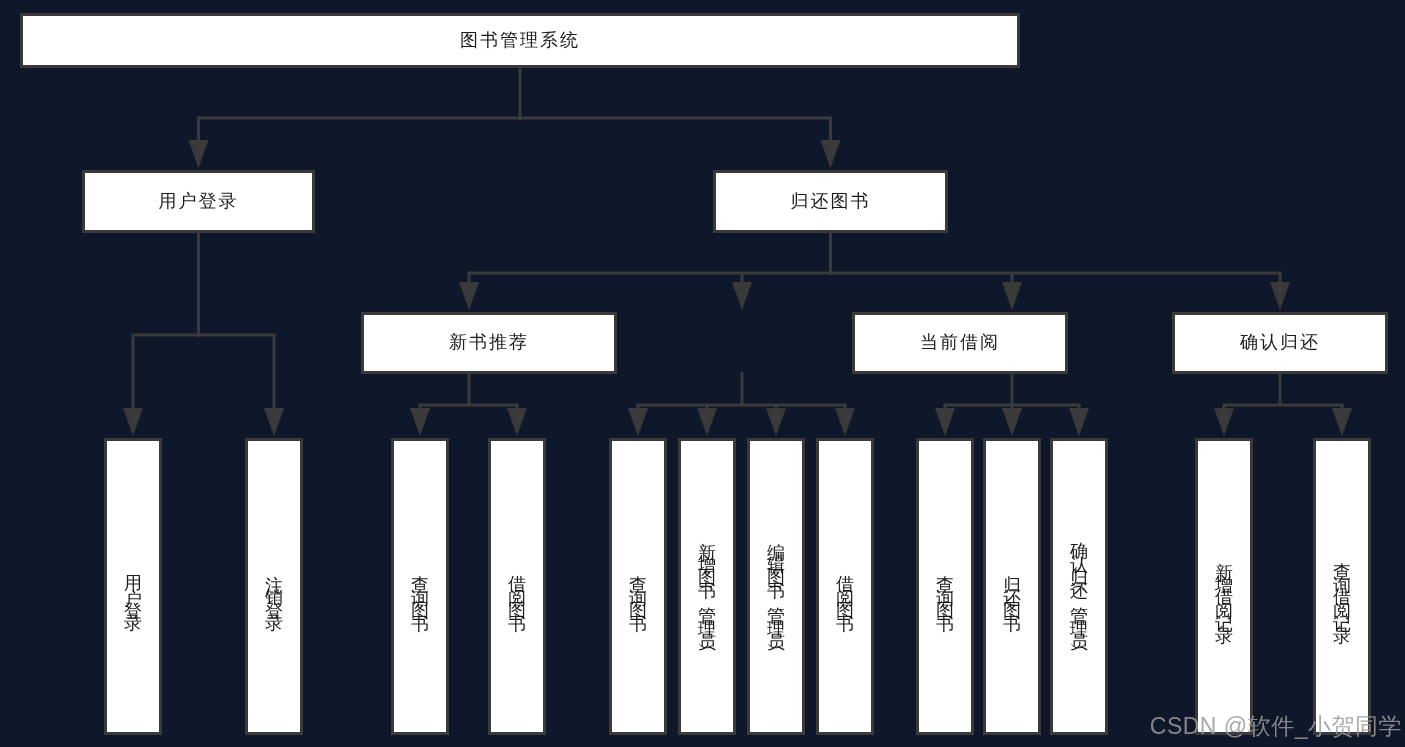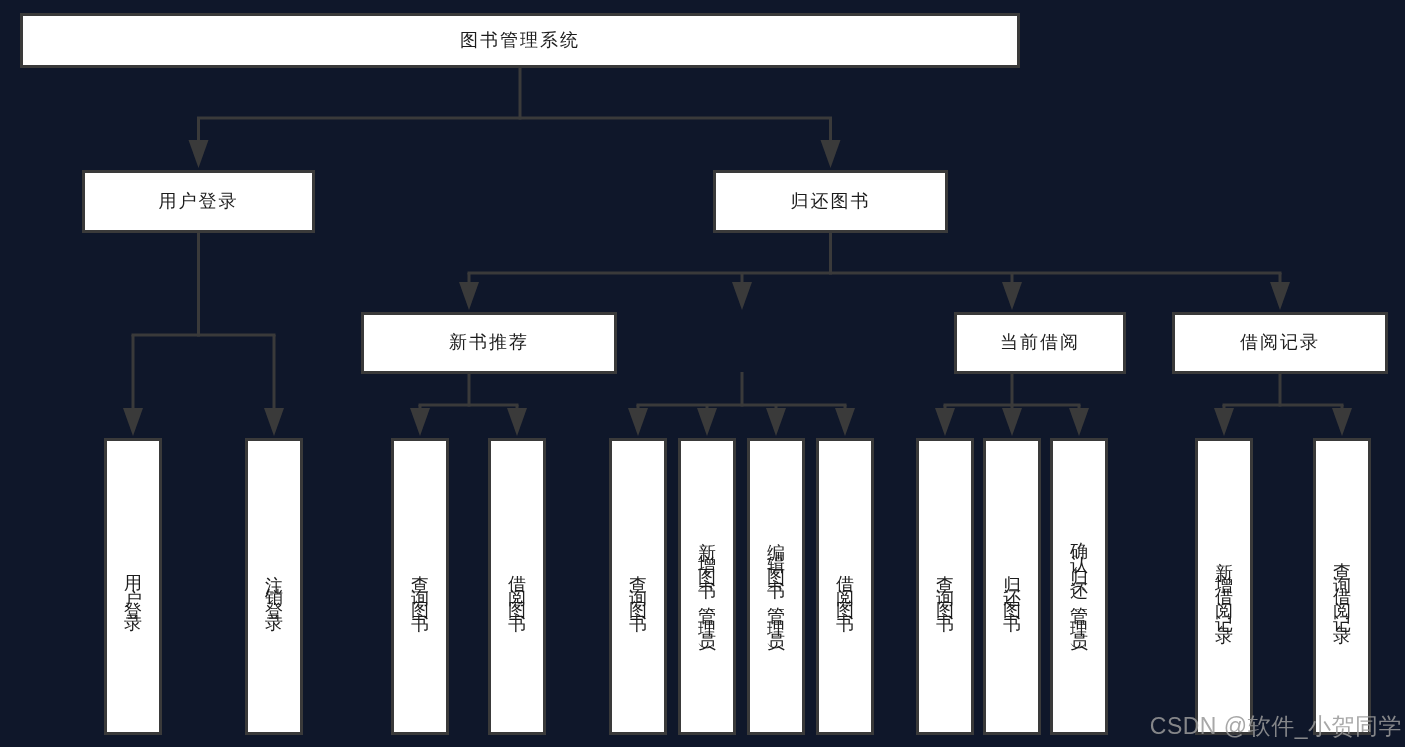--- a/index.html
+++ b/index.html
@@ -116,22 +116,22 @@
       <line x1="1342" y1="405" x2="1342" y2="420" stroke="#3a3a3a" stroke-width="3"></line>
       <polygon points="1332,408 1352,408 1342,436" fill="#3a3a3a"></polygon>
     </svg>
 
   <div class="node" style="left:20px; top:13px; width:1000px; height:55px;">图书管理系统</div>
 
   <div class="node" style="left:82px; top:170px; width:233px; height:63px;">用户登录</div>
   <div class="node" style="left:713px; top:170px; width:235px; height:63px;">归还图书</div>
 
   <div class="node" style="left:361px; top:312px; width:256px; height:62px;">新书推荐</div>
-  <div class="node" style="left:954px; top:312px; width:172px; height:62px;">当前借阅</div>
-  <div class="node" style="left:1172px; top:312px; width:216px; height:62px;">借阅记录</div>
+  <div class="node" style="left:852px; top:312px; width:216px; height:62px;">当前借阅</div>
+  <div class="node" style="left:1172px; top:312px; width:216px; height:62px;">确认归还</div>
 
   <div class="node leaf" style="left:104px; top:438px; width:58px; height:297px;">用户登录</div>
   <div class="node leaf" style="left:245px; top:438px; width:58px; height:297px;">注销登录</div>
 
   <div class="node leaf" style="left:391px; top:438px; width:58px; height:297px;">查询图书</div>
   <div class="node leaf" style="left:488px; top:438px; width:58px; height:297px;">借阅图书</div>
 
   <div class="node leaf" style="left:609px; top:438px; width:58px; height:297px;">查询图书</div>
   <div class="node leaf" style="left:678px; top:438px; width:58px; height:297px;">新增图书（管理员）</div>
   <div class="node leaf" style="left:747px; top:438px; width:58px; height:297px;">编辑图书（管理员）</div>

